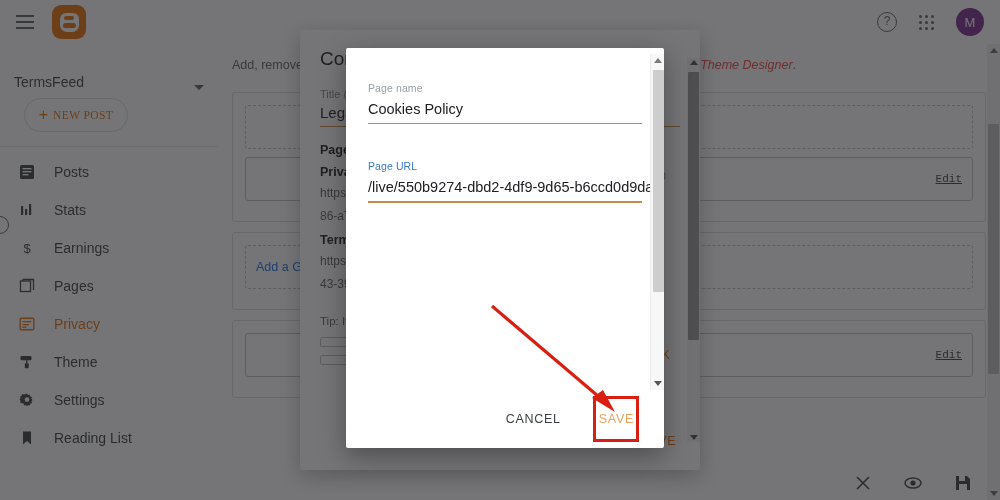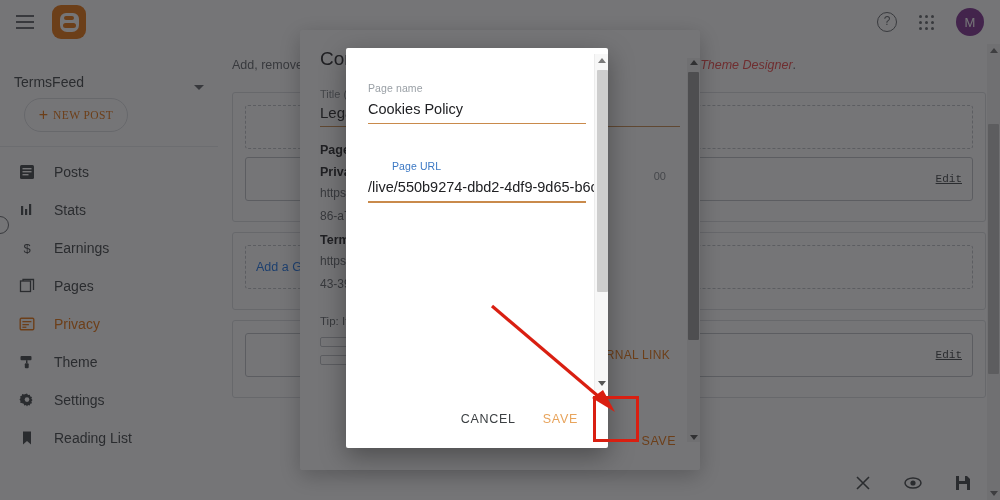--- a/index.html
+++ b/index.html
@@ -141,45 +141,45 @@
   .bgd-scroll .arr { position: absolute; left: 3px; width: 0; height: 0;
     border-left: 4px solid transparent; border-right: 4px solid transparent; }
   .bgd-scroll .arr.up { top: 2px; border-bottom: 5px solid #4d4d4d; }
   .bgd-scroll .arr.dn { bottom: 2px; border-top: 5px solid #4d4d4d; }
 
   
   .scrim { position: absolute; inset: 0; background: rgba(32,33,36,.62); }
 
   
   .modal {
-    position: absolute; left: 346px; top: 48px; width: 262px; height: 400px;
+    position: absolute; left: 346px; top: 48px; width: 318px; height: 400px;
     background: #ffffff; box-shadow: 0 8px 26px rgba(0,0,0,.35); border-radius: 2px;
   }
   .modal-scrollarea { position: absolute; left: 0; top: 0; right: 0; bottom: 58px; overflow: hidden; }
   .modal-fields { padding: 34px 22px 0 22px; }
   .field { margin-bottom: 36px; }
   .field .flabel { font-size: 10.5px; color: #9aa0a6; letter-spacing: .1px; }
-  .field.focused .flabel { color: #3b78c4; margin-left: 24px; }
+  .field.focused .flabel { color: #3b78c4; }
   .field .fvalue { font-size: 14.5px; color: #202124; padding-top: 7px; white-space: nowrap; }
   .field .uline { height: 1.4px; background: #c98a4b; margin-top: 6px; }
   .modal-scroll {
     position: absolute; right: 0; top: 6px; width: 14px; bottom: 58px; background: #f7f7f7;
     border-left: 1px solid #ececec;
   }
   .modal-scroll .thumb {
     position: absolute; left: 2px; top: 16px; width: 11px; height: 222px;
     background: #cdcdcd; border-radius: 1px;
   }
   .modal-scroll .arr { position: absolute; left: 3px; width: 0; height: 0;
     border-left: 4px solid transparent; border-right: 4px solid transparent; }
   .modal-scroll .arr.up { top: 4px; border-bottom: 5px solid #7a7a7a; }
   .modal-scroll .arr.dn { bottom: 4px; border-top: 5px solid #555; }
   .modal-actions {
     position: absolute; left: 0; right: 0; bottom: 0; height: 58px;
-    display: flex; align-items: center; justify-content: flex-end; gap: 11px; padding-right: 22px;
+    display: flex; align-items: center; justify-content: flex-end; gap: 22px; padding-right: 22px;
   }
   .btn-text {
     font-size: 12.5px; letter-spacing: .7px; cursor: pointer; padding: 8px 8px; background: none; border: none;
     font-family: "Liberation Sans", sans-serif;
   }
   .btn-cancel { color: #3c4043; }
   .btn-save { color: #e8a45c; }
 
   
   .anno-box {

